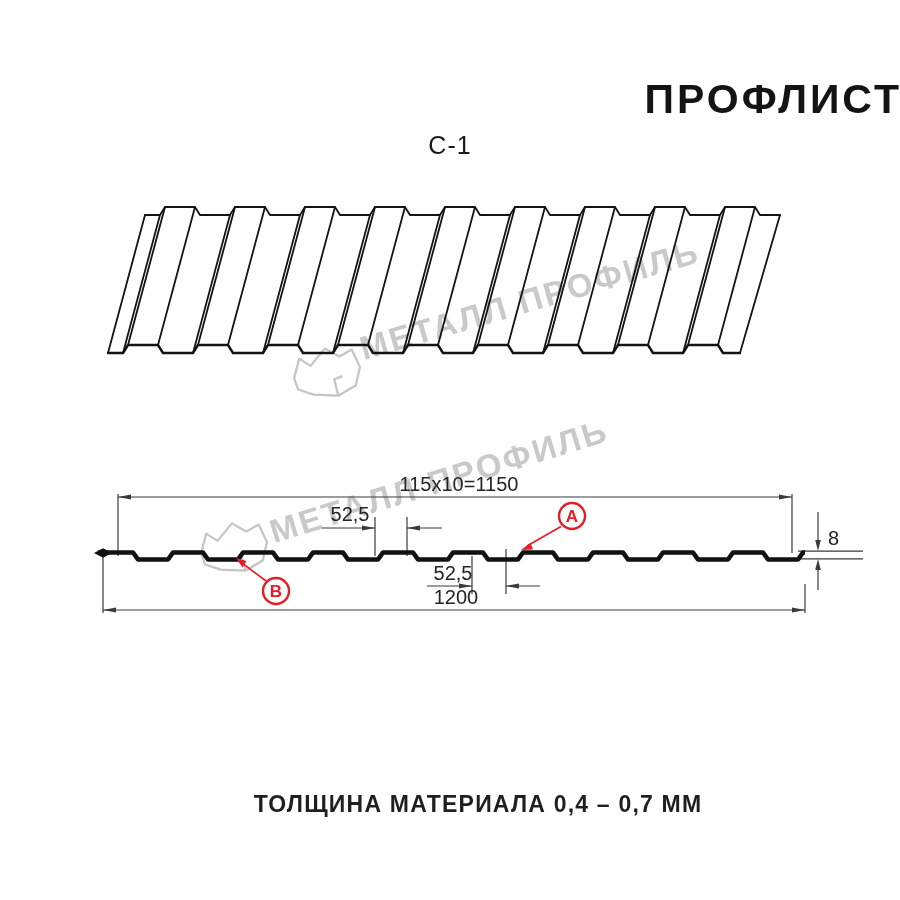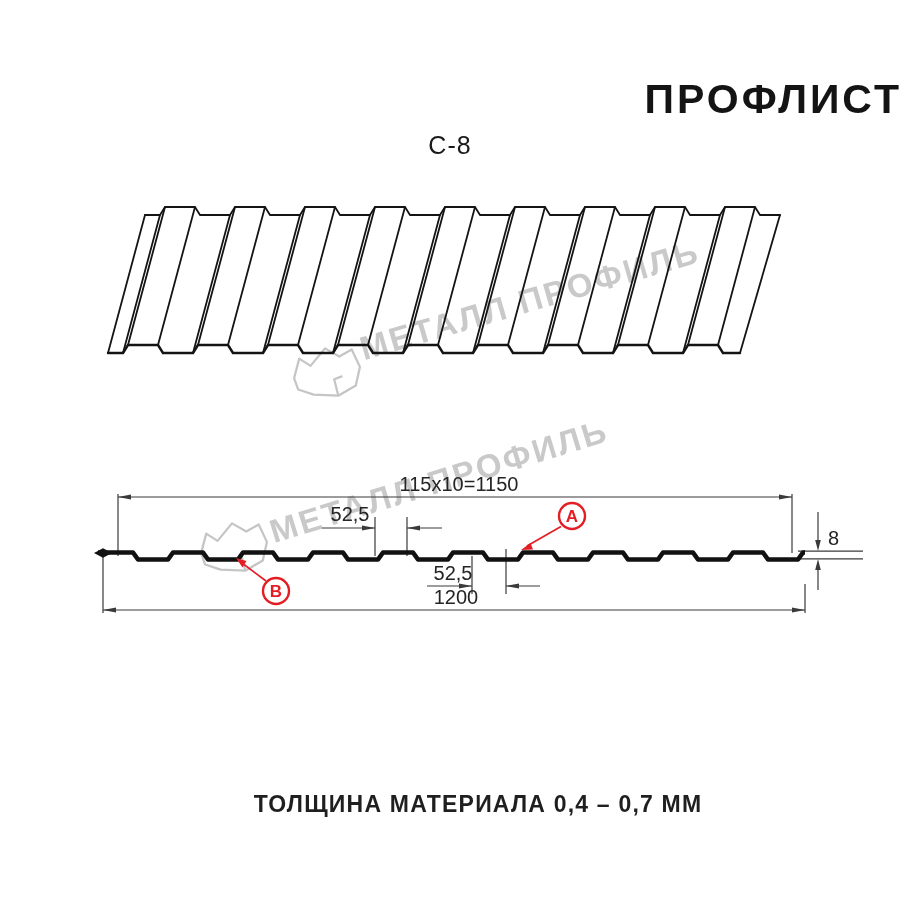--- a/index.html
+++ b/index.html
@@ -32,21 +32,21 @@
   .rtxt{font-family:"Liberation Sans",sans-serif;font-size:17px;font-weight:700;
         fill:var(--red,#e31e24);text-anchor:middle;}
   .wmstroke{stroke:var(--wm,#c5c5c5);stroke-width:2.2;fill:none;stroke-linejoin:round;}
 </style>
 </head>
 <body>
 
 <div class="canvas">
 
   <div class="title">ПРОФЛИСТ</div>
-  <div class="subtitle">С-8</div>
+  <div class="subtitle">С-1</div>
 
   <svg class="wm-logo lg1" width="72" height="54" viewBox="0 0 70 52">
     <path class="wmstroke" d="M3,33 L8,14 L19,21 L33,4 L47,12 L59,5 L67,22 L63,40 L46,50 L22,49 L7,44 Z"></path>
     <path class="wmstroke" d="M46,50 L42,34 L50,31"></path>
   </svg>
   <div class="wm-text wm1">МЕТАЛЛ ПРОФИЛЬ</div>
 
   <svg class="wm-logo lg2" width="72" height="54" viewBox="0 0 70 52">
     <path class="wmstroke" d="M3,33 L8,14 L19,21 L33,4 L47,12 L59,5 L67,22 L63,40 L46,50 L22,49 L7,44 Z"></path>
     <path class="wmstroke" d="M46,50 L42,34 L50,31"></path>

